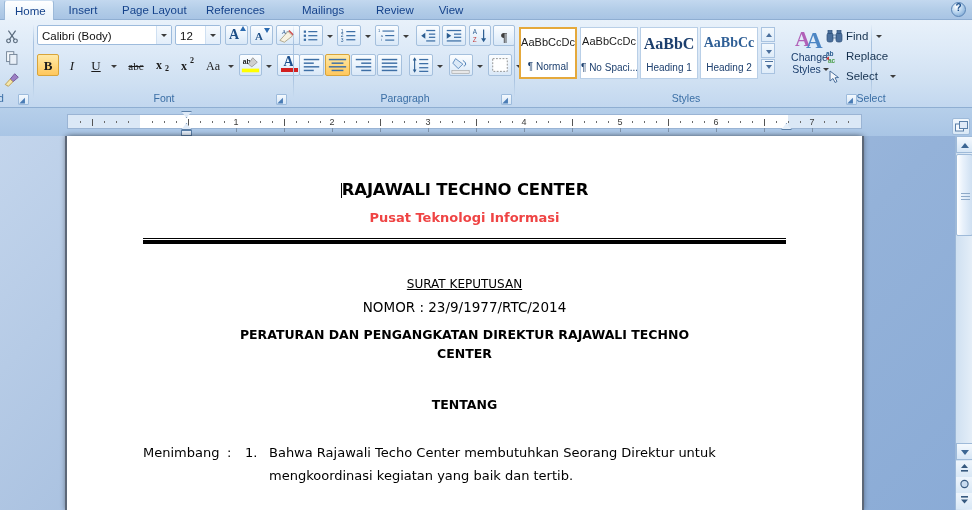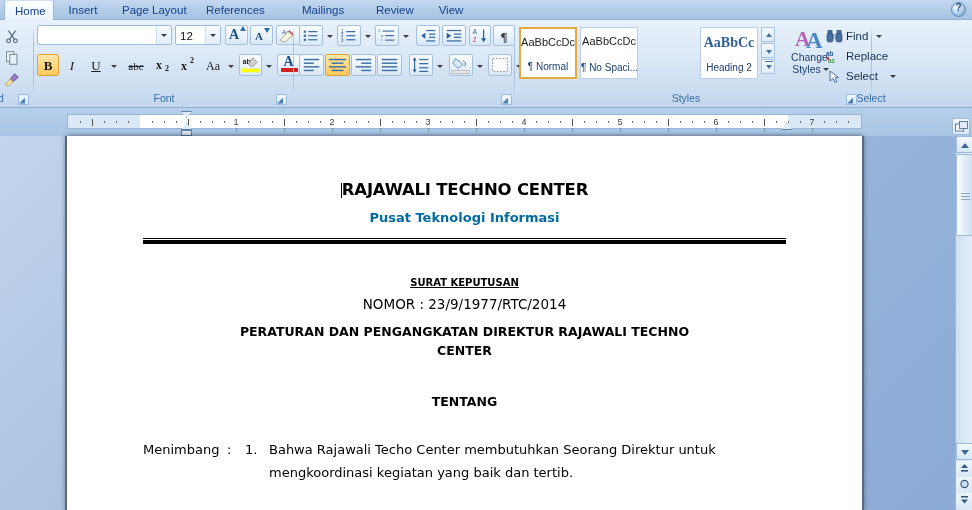--- a/index.html
+++ b/index.html
@@ -201,28 +201,28 @@
     position:absolute; left:76px; right:76px; top:0;
     font-family:"DejaVu Sans", sans-serif;
   }
   .caret{
     display:inline-block; width:1px; height:15px; background:#000;
     vertical-align:-3px; margin-right:0px;
   }
   .h-center{ text-align:center; }
   .title1{ font-size:16.5px; font-weight:bold; letter-spacing:-.2px;
     margin-top:44px; color:#000; }
-  .title2{ font-size:13px; font-weight:bold; margin-top:11px; color:#0369a1; }
+  .title2{ font-size:13px; font-weight:bold; margin-top:11px; color:#ef4444; }
   .title3{ font-size:13px; font-weight:bold; margin-top:11px; color:#000; }
   .hr-double{
     margin-top:13px; height:6px;
     border-top:1.5px solid #000; border-bottom:4px solid #000;
   }
   .sk-title{
-    font-size:10px; font-weight:bold; text-decoration:underline;
+    font-size:12px; font-weight:normal; text-decoration:underline;
     margin-top:33px;
   }
   .sk-nomor{ font-size:13.5px; margin-top:8px; }
   .sk-tentang{ font-size:12.5px; font-weight:bold; margin-top:33px; }
   .sk-subject{ font-size:12.5px; font-weight:bold; margin-top:10px; line-height:1.55; }
   .para{
     margin-top:30px; font-size:13px; color:#000; line-height:1.62;
     text-align:justify; text-justify:inter-word;
   }
 
@@ -299,20 +299,21 @@
       </svg>
     </div>
     <div class="grouplabel" style="left:0;width:44px;text-align:left;padding-left:20px;">d</div>
     <div class="launcher" style="left:40px;"></div>
   </div>
   <div class="groupdiv" style="left:33px;"></div>
 
   <div class="group" style="left:35px;width:258px;">
 
     <div class="combo" style="left:2px;top:3px;width:135px;">
+      <div class="txt" title="Font">Calibri (Body)</div>
       <div class="cbtn">
           <i class="arrow"></i>
         </div>
     </div>
 
     <div class="combo" style="left:140px;top:3px;width:46px;">
       <div class="txt" title="Size">12</div>
       <div class="cbtn">
           <i class="arrow"></i>
         </div>
@@ -553,32 +554,37 @@
 
     <div class="btn box" style="left:192px;top:32px;width:24px;height:22px;">
       <svg class="ico" viewBox="0 0 24 22">
         <rect x="4" y="4" width="16" height="14" fill="#fff" stroke="#8a8a8a" stroke-width="1" stroke-dasharray="2 1.6"></rect>
       </svg>
     </div>
     <div class="btn" style="left:216px;top:32px;width:12px;height:22px;">
         <i class="arrow" style="left:3px;top:10px;"></i>
       </div>
 
+    <div class="grouplabel">Paragraph</div>
     <div class="launcher" style="right:2px;"></div>
   </div>
   <div class="groupdiv" style="left:514px;"></div>
 
   <div class="group" style="left:516px;width:355px;">
     <div class="stylecard sel" style="left:3px;">
       <div class="prev" style="font-size:11px;font-weight:normal;color:#1b1b1b;">AaBbCcDc</div>
       <div class="nm">¶ Normal</div>
     </div>
     <div class="stylecard" style="left:64px;">
       <div class="prev" style="font-size:11px;font-weight:normal;color:#1b1b1b;">AaBbCcDc</div>
       <div class="nm">¶ No Spaci...</div>
+    </div>
+    <div class="stylecard" style="left:124px;">
+      <div class="prev" style="font-size:16px;font-weight:bold;color:#1c3f6e;font-family:'Liberation Serif',serif;">AaBbC</div>
+      <div class="nm">Heading 1</div>
     </div>
     <div class="stylecard" style="left:184px;">
       <div class="prev" style="font-size:14px;font-weight:bold;color:#2f5f96;font-family:'Liberation Serif',serif;">AaBbCc</div>
       <div class="nm">Heading 2</div>
     </div>
 
     <div class="gallerybtn" style="left:245px;top:5px;">
       <i class="arrow" style="left:4px;top:5px;border-top:none;border-bottom:4px solid #4a6f9c;"></i>
     </div>
     <div class="gallerybtn" style="left:245px;top:21px;">

